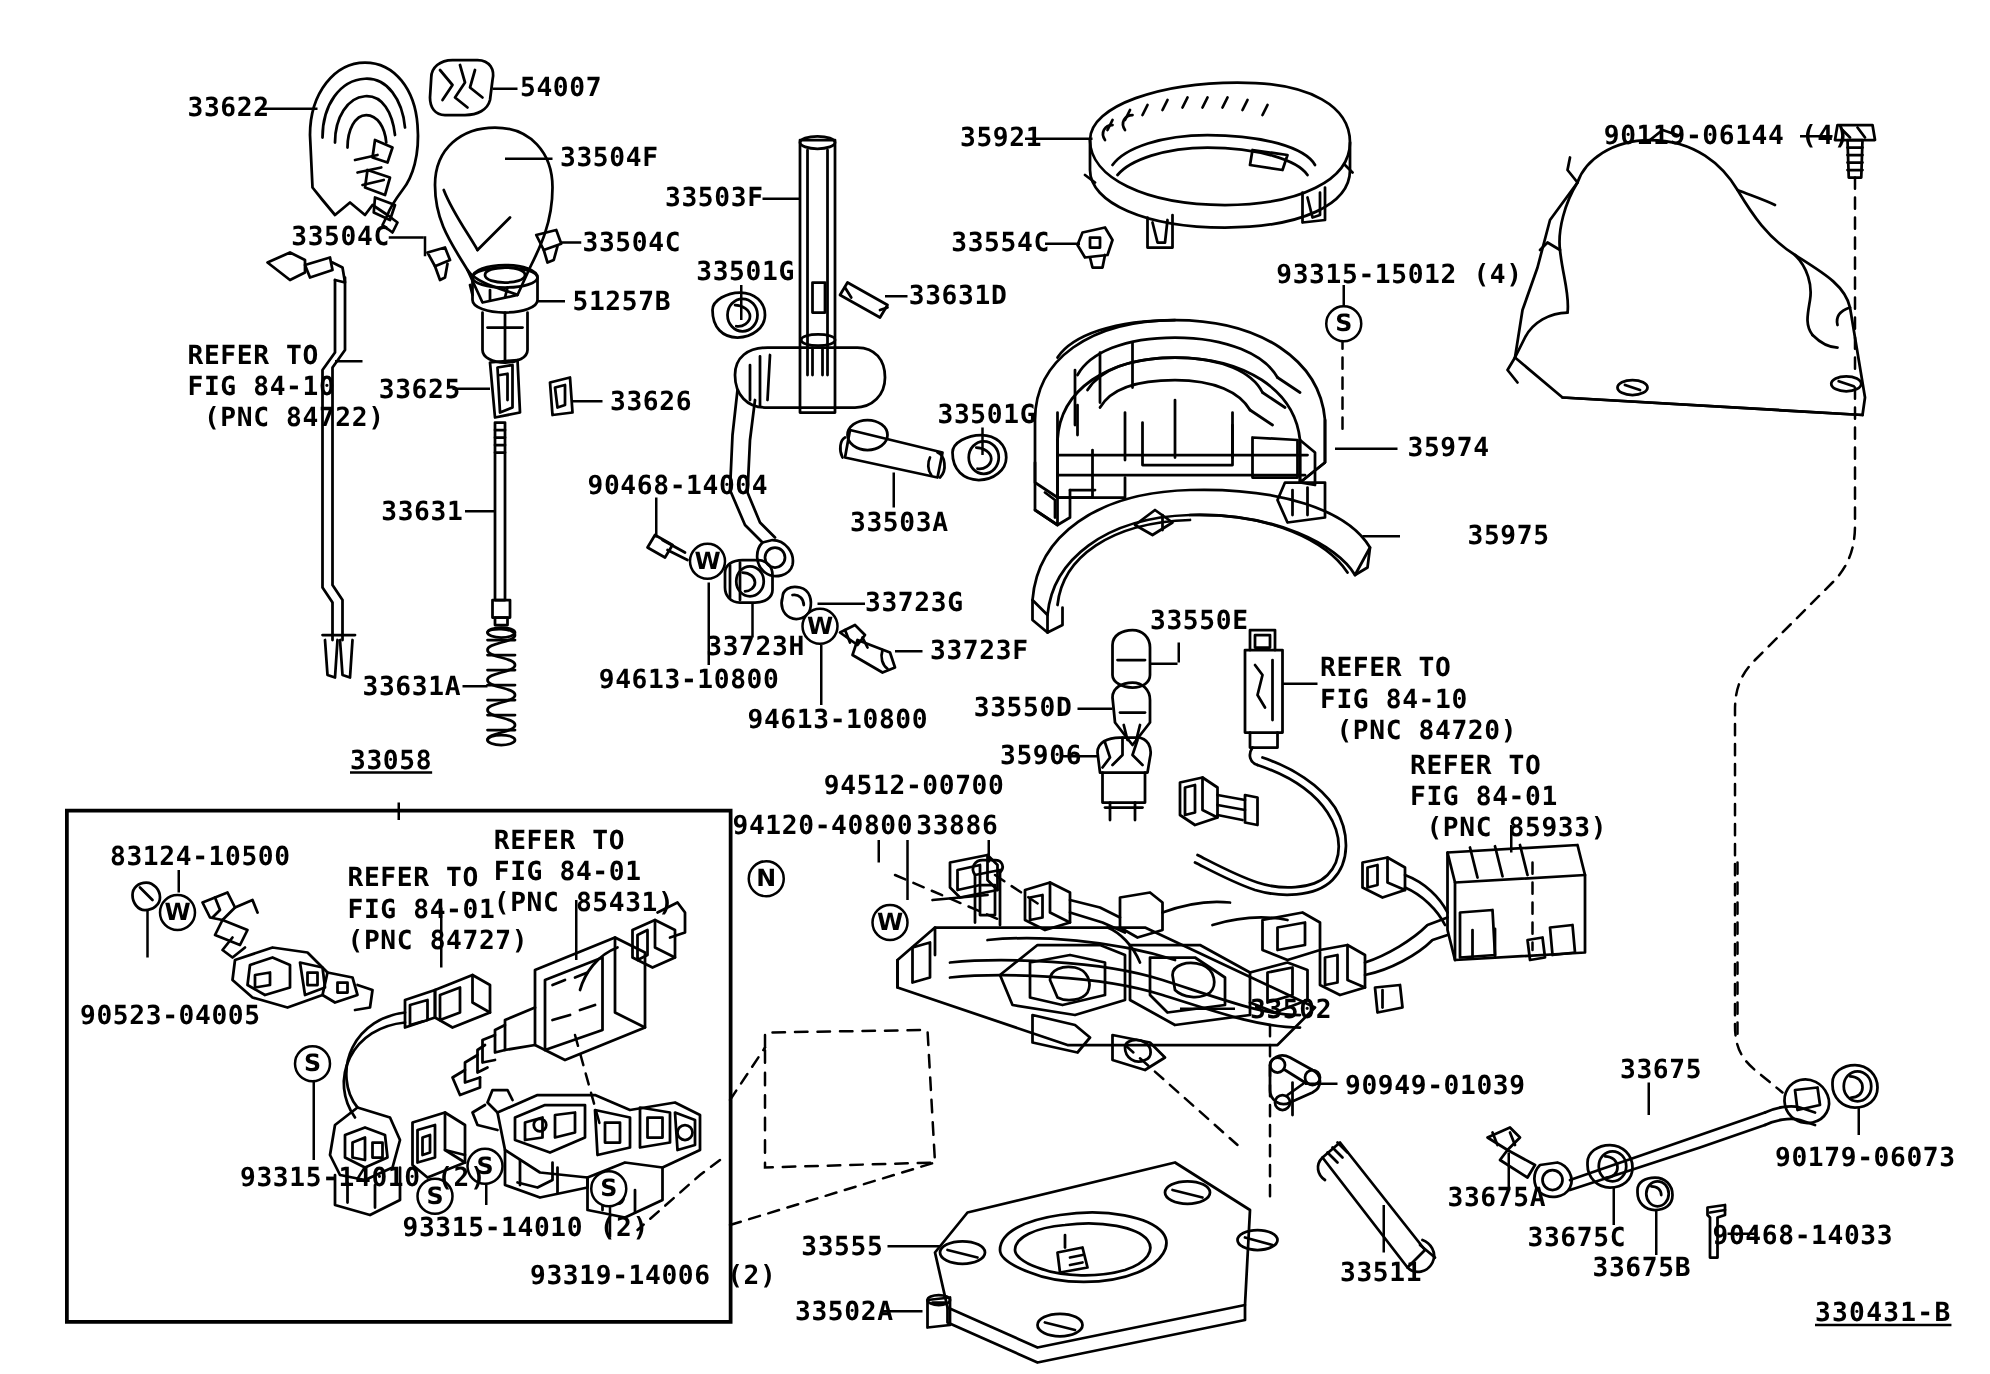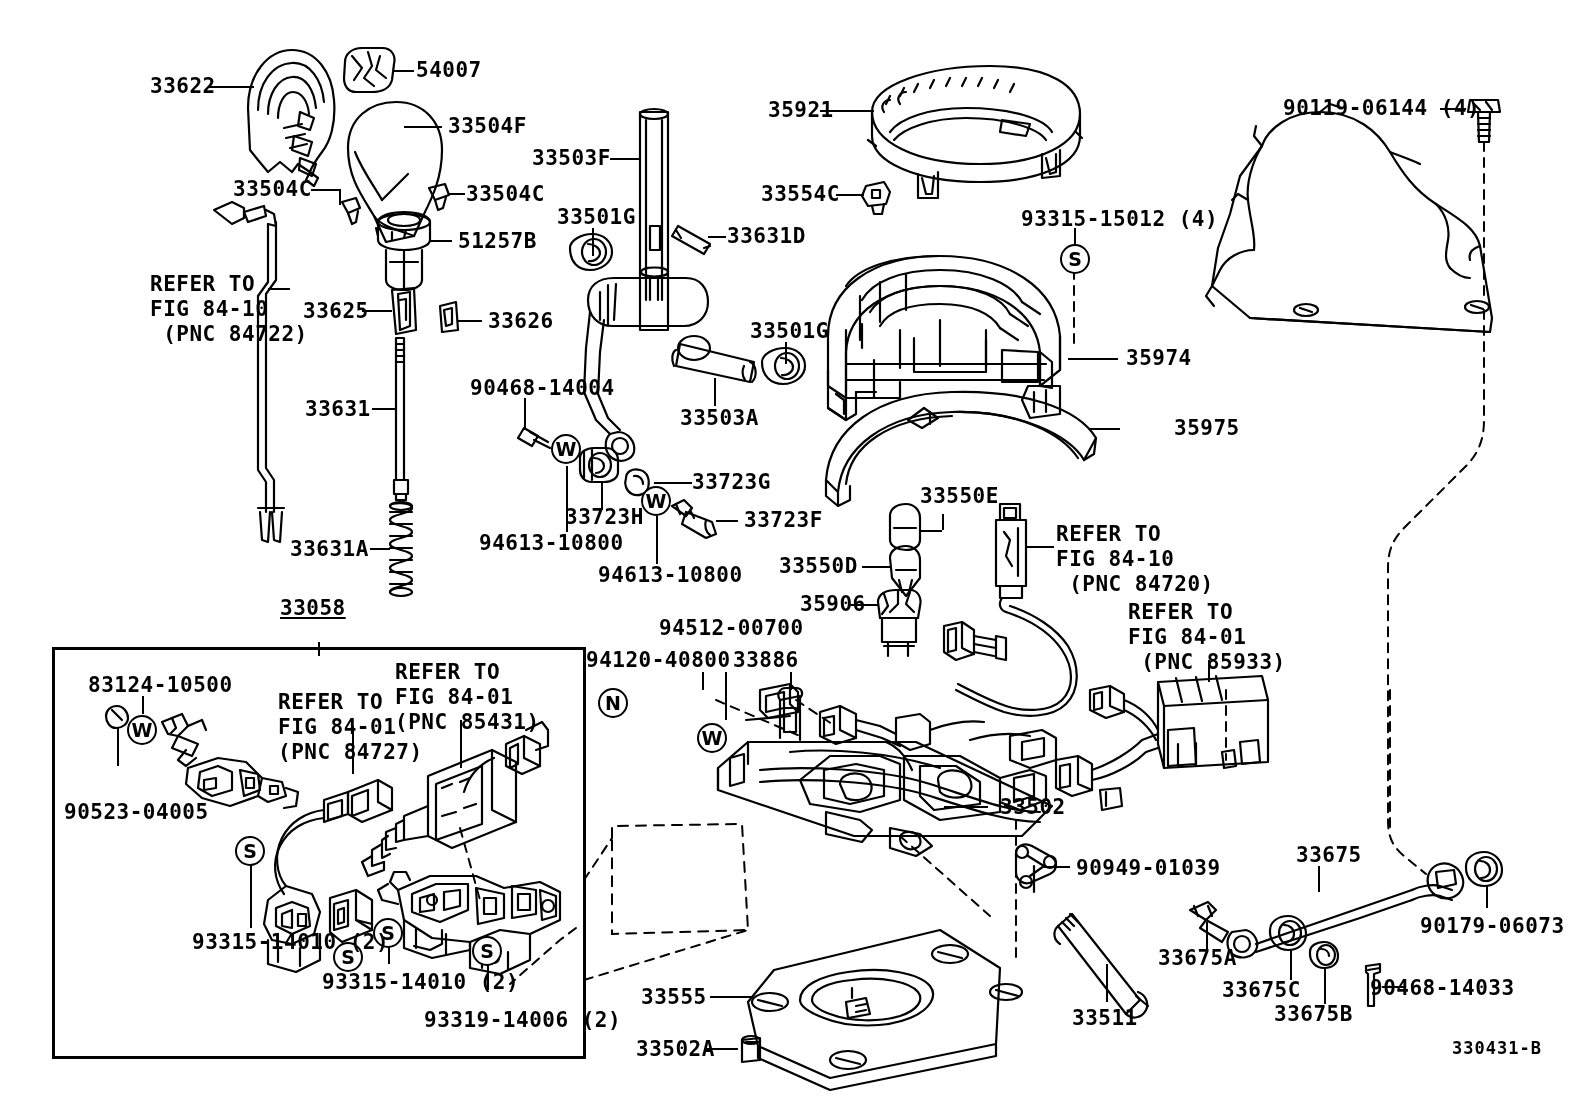--- a/index.html
+++ b/index.html
@@ -38,21 +38,21 @@
     box-sizing:border-box;
   }
   
   #inset-box{
     position:absolute;
     border:3px solid #000;
     background:transparent;
   }
   svg.art{position:absolute;left:0;top:0;width:1592px;height:1099px;pointer-events:none;}
   svg.art *{vector-effect:non-scaling-stroke;}
-  .figid{position:absolute;font-size:17px;font-weight:700;letter-spacing:1px;}
+  .figid{position:absolute;font-size:21px;font-weight:700;letter-spacing:1px;text-decoration:underline;}
 </style>
 </head>
 <body>
 
 <div id="sheet">
 
   <svg class="art" viewBox="0 0 1592 1099" fill="none" stroke="#000" stroke-width="2.2" stroke-linecap="round" stroke-linejoin="round">
 
     <g>
       <path d="M248 108 C248 74 268 50 292 50 C316 50 332 72 334 100 C336 124 330 142 322 152

